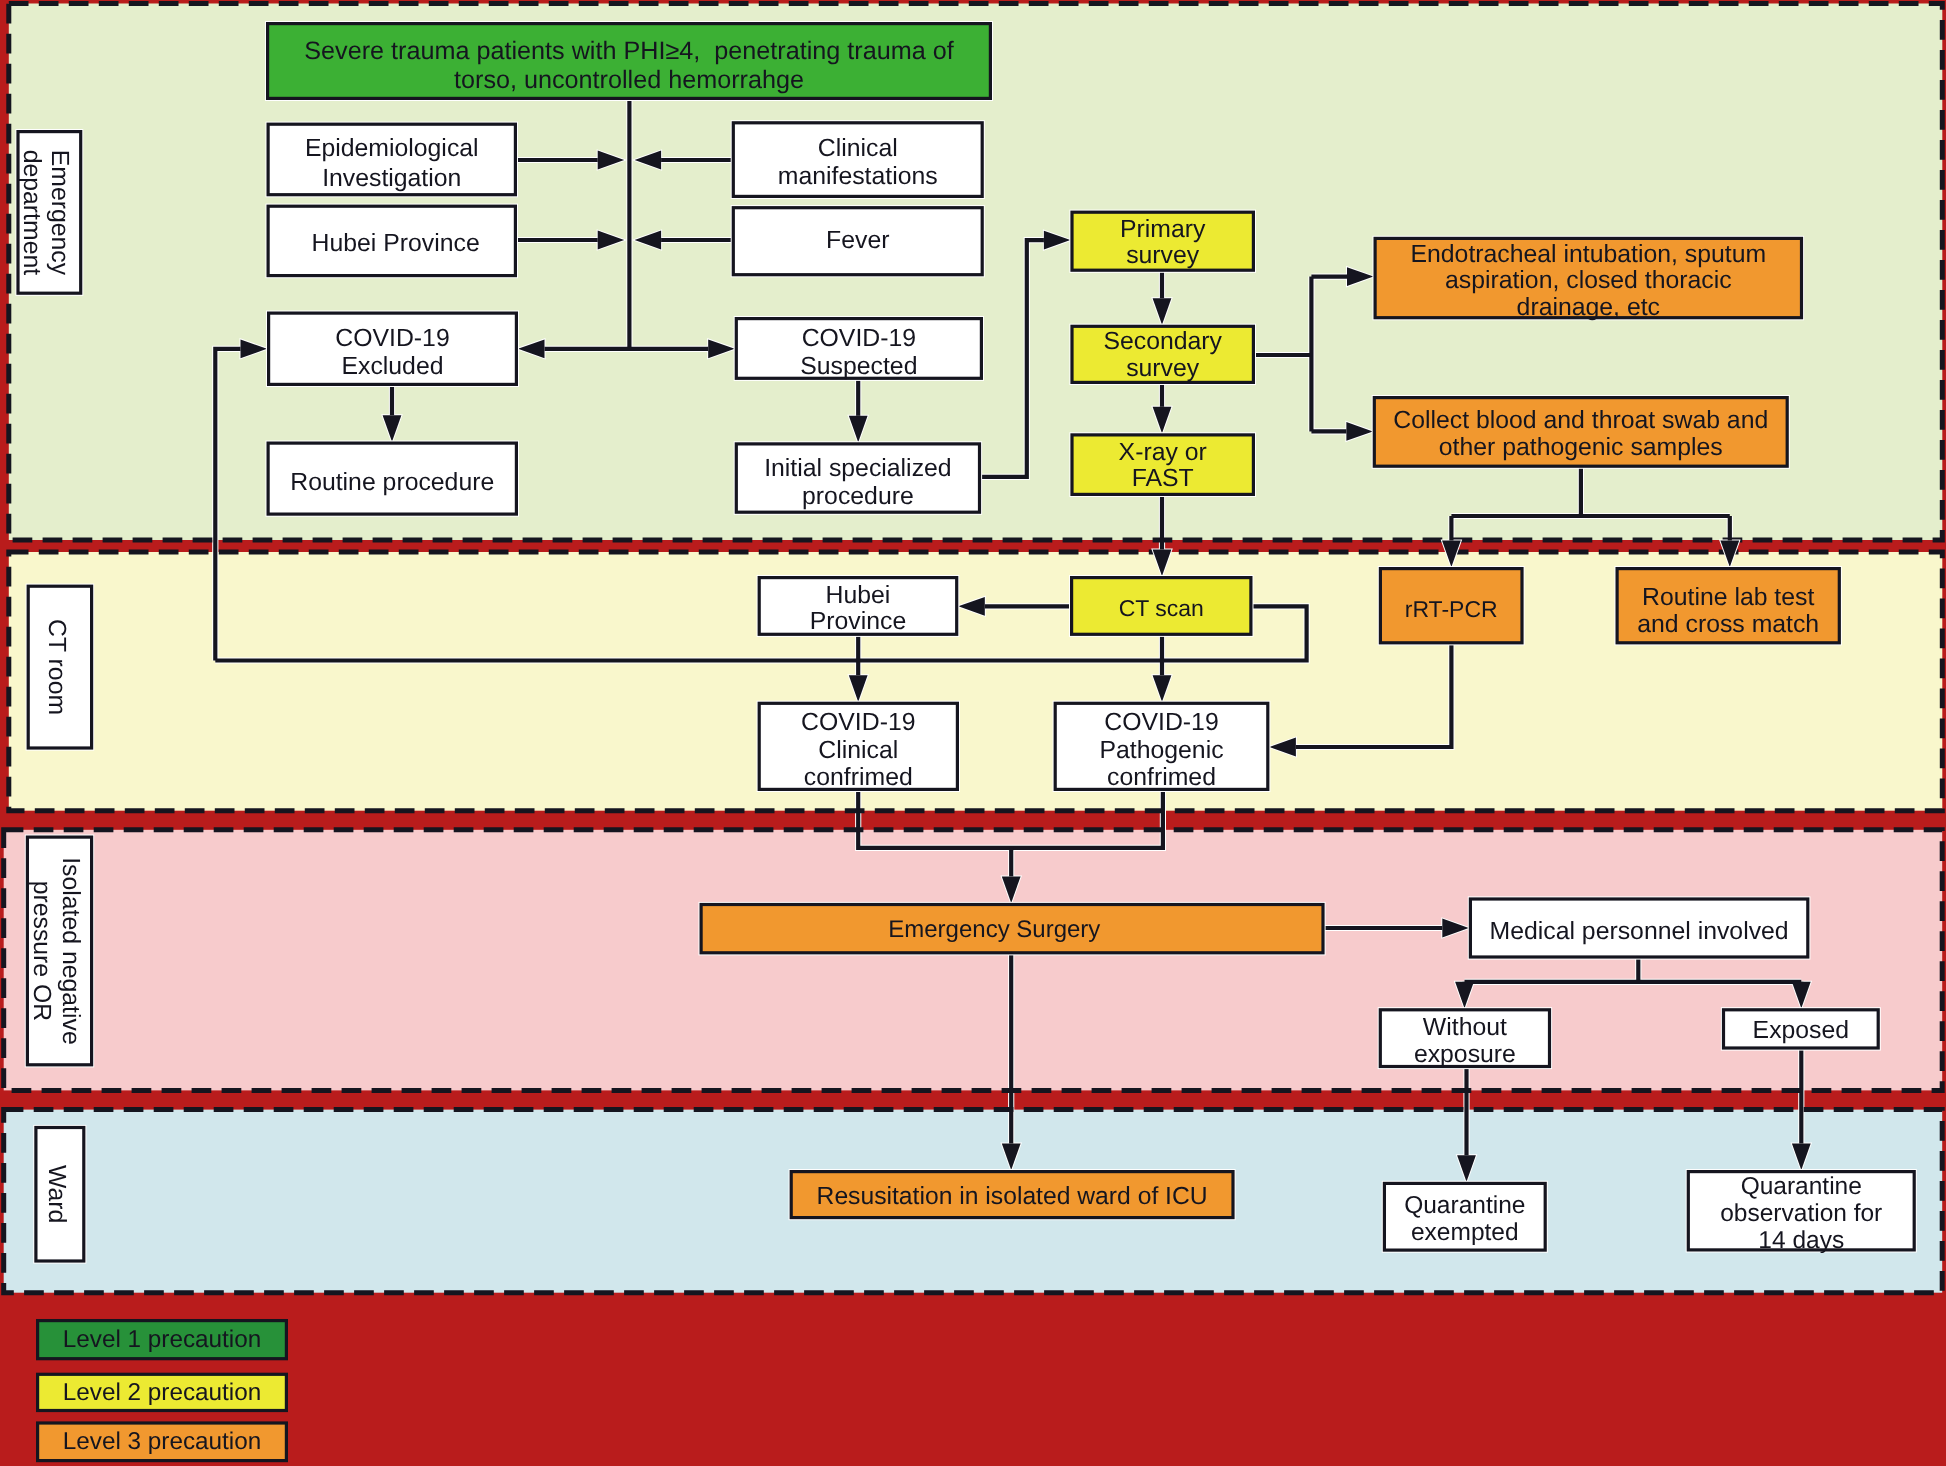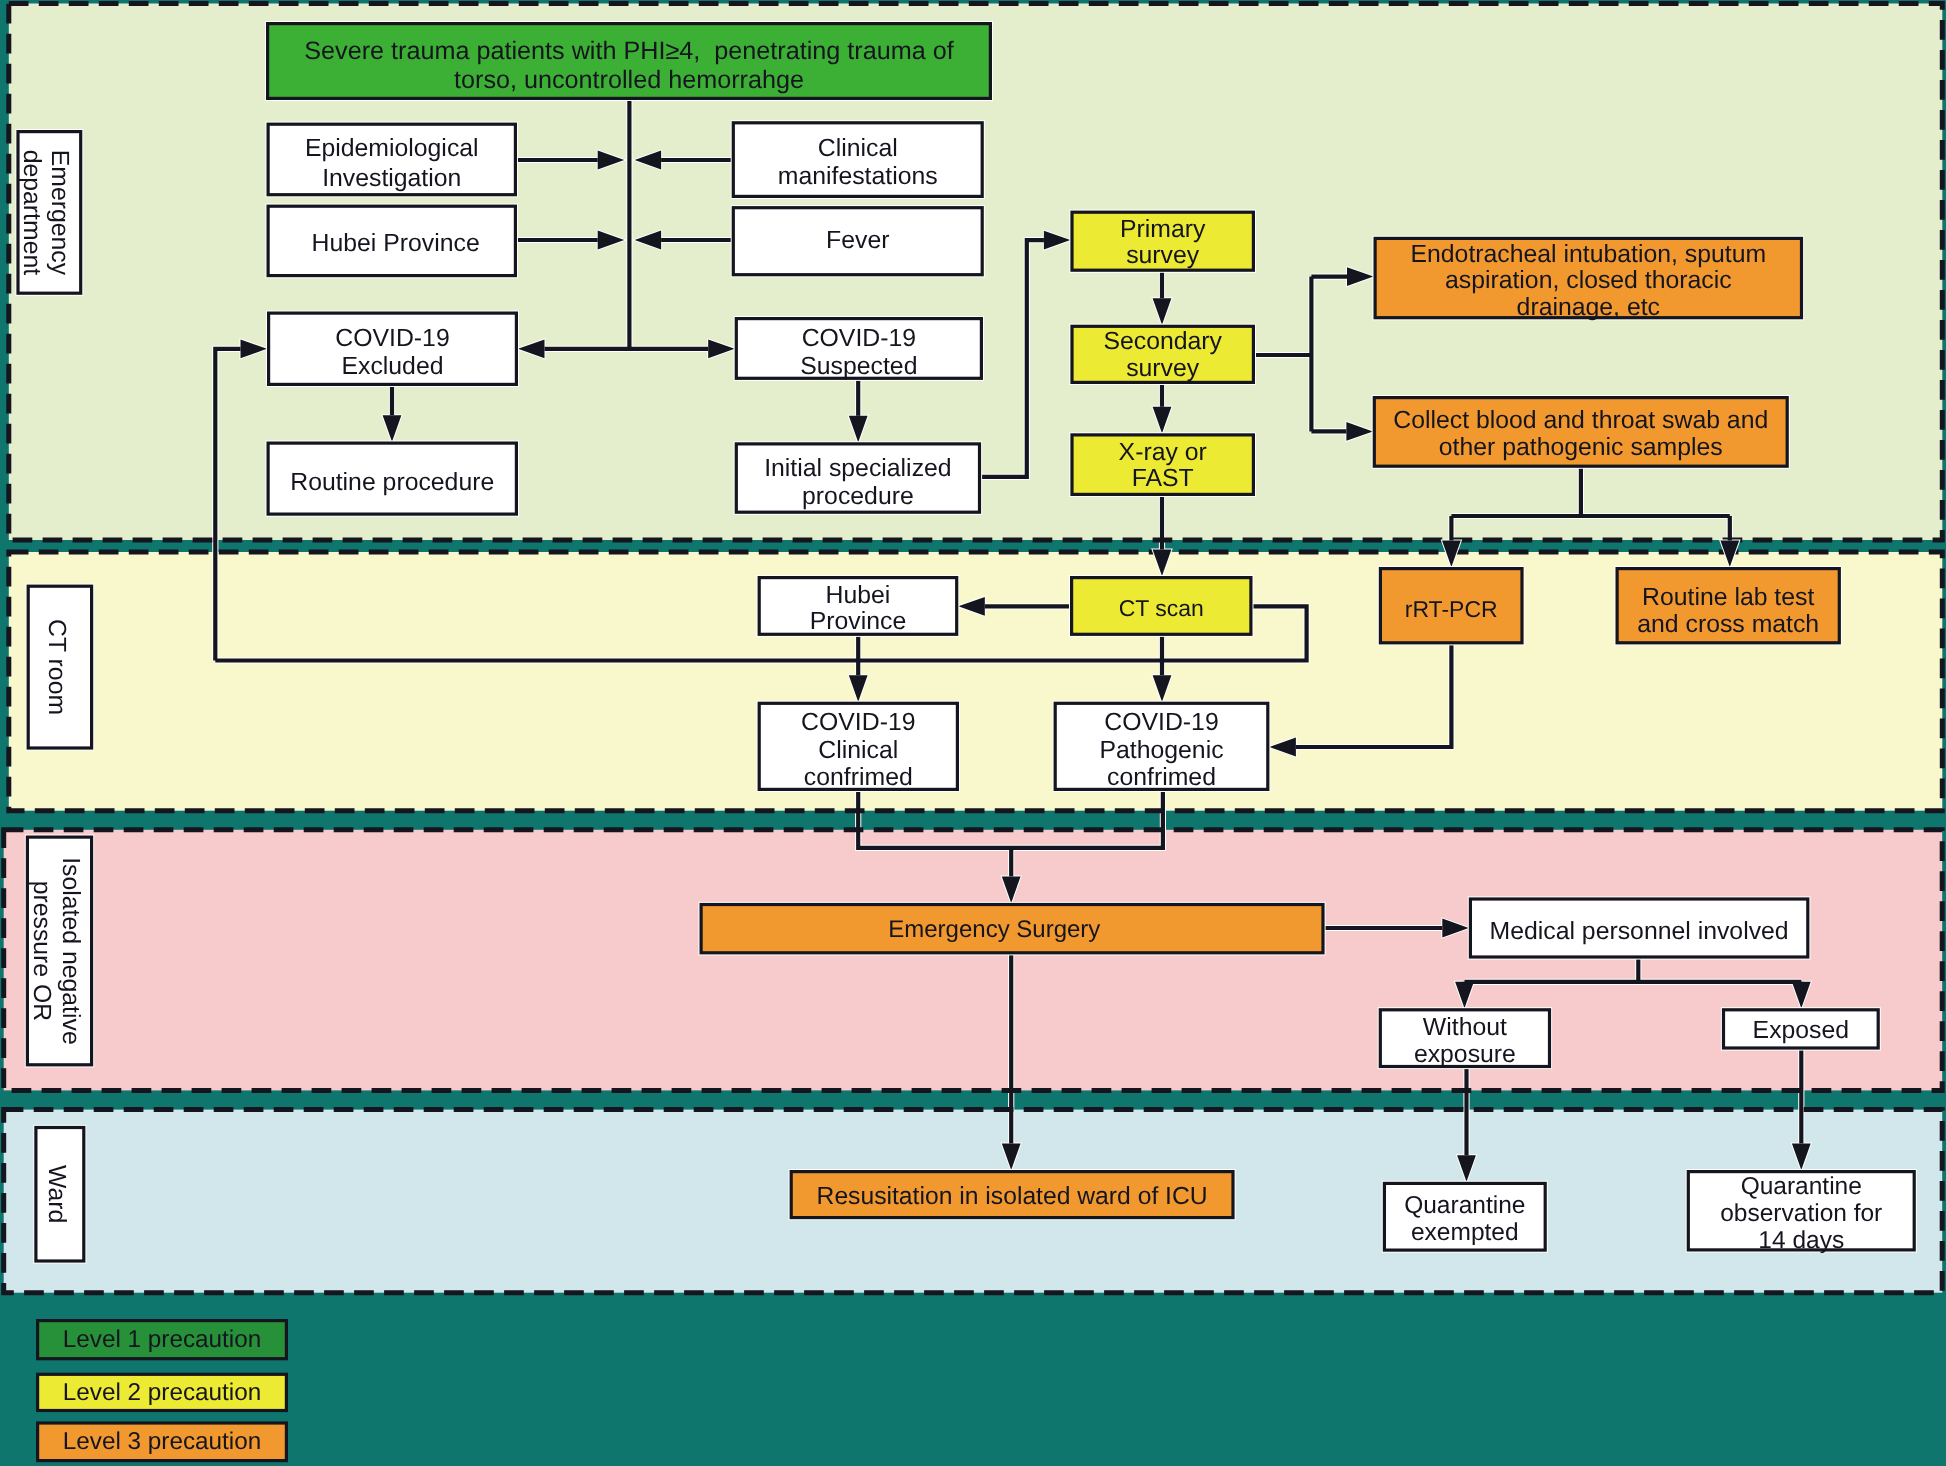--- a/index.html
+++ b/index.html
@@ -1,19 +1,19 @@
 <!DOCTYPE html>
 <html><head>
 <meta charset="utf-8">
 <title>Severe trauma COVID-19 management flowchart</title>
 <style>
   html,body{margin:0;padding:0;background:#ffffff;}
   body{width:1946px;height:1466px;overflow:hidden;
        font-family:"Liberation Sans",sans-serif;}
-  #stage{position:relative;width:1946px;height:1466px;background:#0f766e;}
+  #stage{position:relative;width:1946px;height:1466px;background:#b91c1c;}
   svg{display:block;shape-rendering:geometricPrecision;}
   svg text{font-family:"Liberation Sans",sans-serif;text-rendering:geometricPrecision;}
 </style>
 </head>
 <body>
 
 <div id="stage">
 <svg id="chart" width="1946" height="1466" viewBox="0 0 1946 1466" xmlns="http://www.w3.org/2000/svg">
 <g>
   <rect x="8.8" y="3.5" width="1933.5" height="536.5" fill="#e4eecc" stroke="none"></rect>

